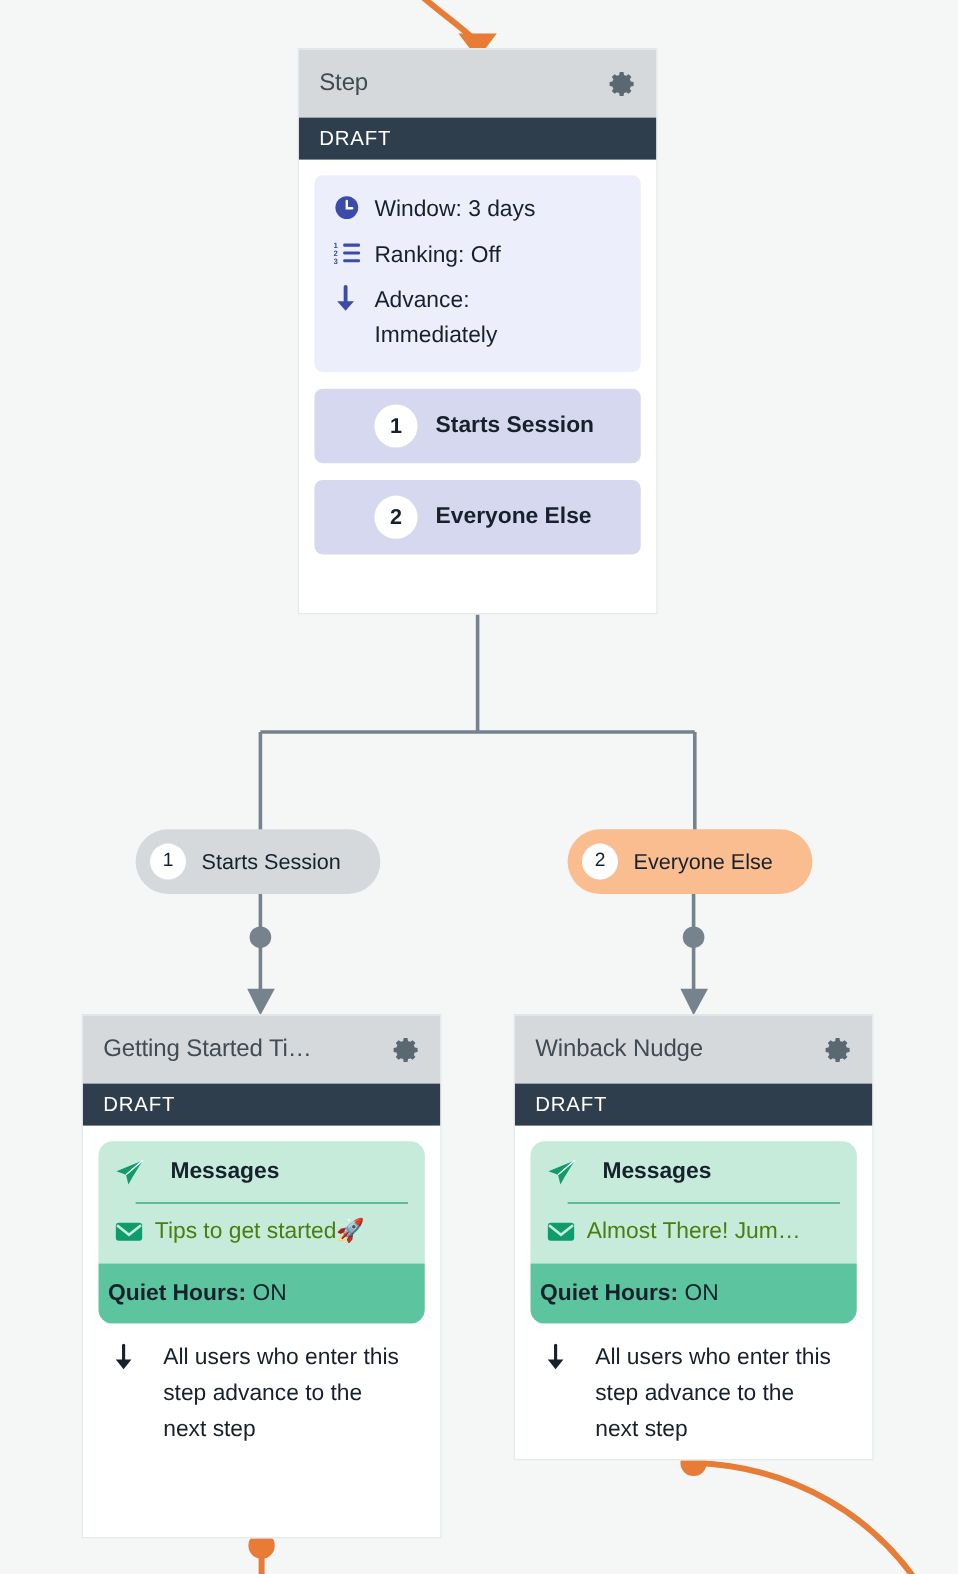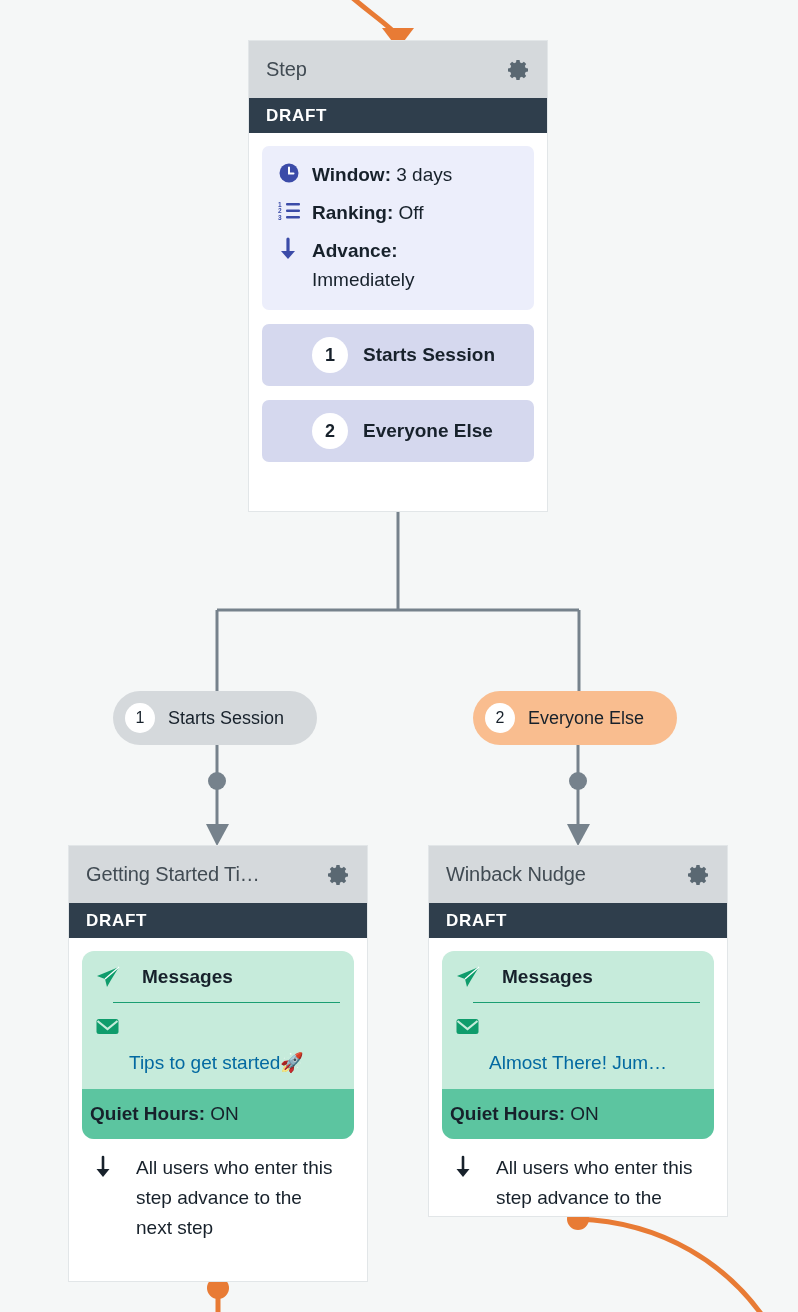--- a/index.html
+++ b/index.html
@@ -67,21 +67,21 @@
     background: #2f3e4c;
     height: 35px;
     display: flex;
     align-items: center;
     padding-left: 17px;
     box-sizing: border-box;
   }
   .status-band span {
     color: #ffffff;
     font-size: 17px;
-    font-weight: bold;
+    font-weight: normal;
     letter-spacing: 0.7px;
   }
   .card-body {
     padding: 13px 13px 0 13px;
     box-sizing: border-box;
   }
 
   
   #step-card { left: 248px; top: 40px; width: 300px; height: 472px; }
 
@@ -102,21 +102,21 @@
     height: 26px;
     display: flex;
     align-items: center;
     justify-content: flex-start;
   }
   .detail-text {
     font-size: 19px;
     color: #17212b;
     line-height: 29px;
   }
-  .detail-text b { font-weight: bold; }
+  .detail-text b { font-weight: normal; }
 
   .branch-btn {
     background: #d5d8ee;
     border-radius: 7px;
     height: 62px;
     margin-top: 14px;
     display: flex;
     align-items: center;
     box-sizing: border-box;
   }
@@ -206,26 +206,25 @@
   }
   .msg-row:last-child { margin-bottom: 0; }
   .msg-icon {
     flex: 0 0 33px;
     height: 28px;
     display: flex;
     align-items: center;
   }
   .msg-text {
     font-size: 19px;
-    color: #0369a1;
+    color: #4d7c0f;
     line-height: 28px;
     white-space: nowrap;
     overflow: hidden;
     text-overflow: ellipsis;
-    margin-top: 36px;
   }
   .msg-expires {
     font-size: 19px;
     font-style: italic;
     color: #17212b;
     line-height: 26px;
   }
   .quiet-band {
     background: #5cc5a0;
     padding: 14px 8px;

